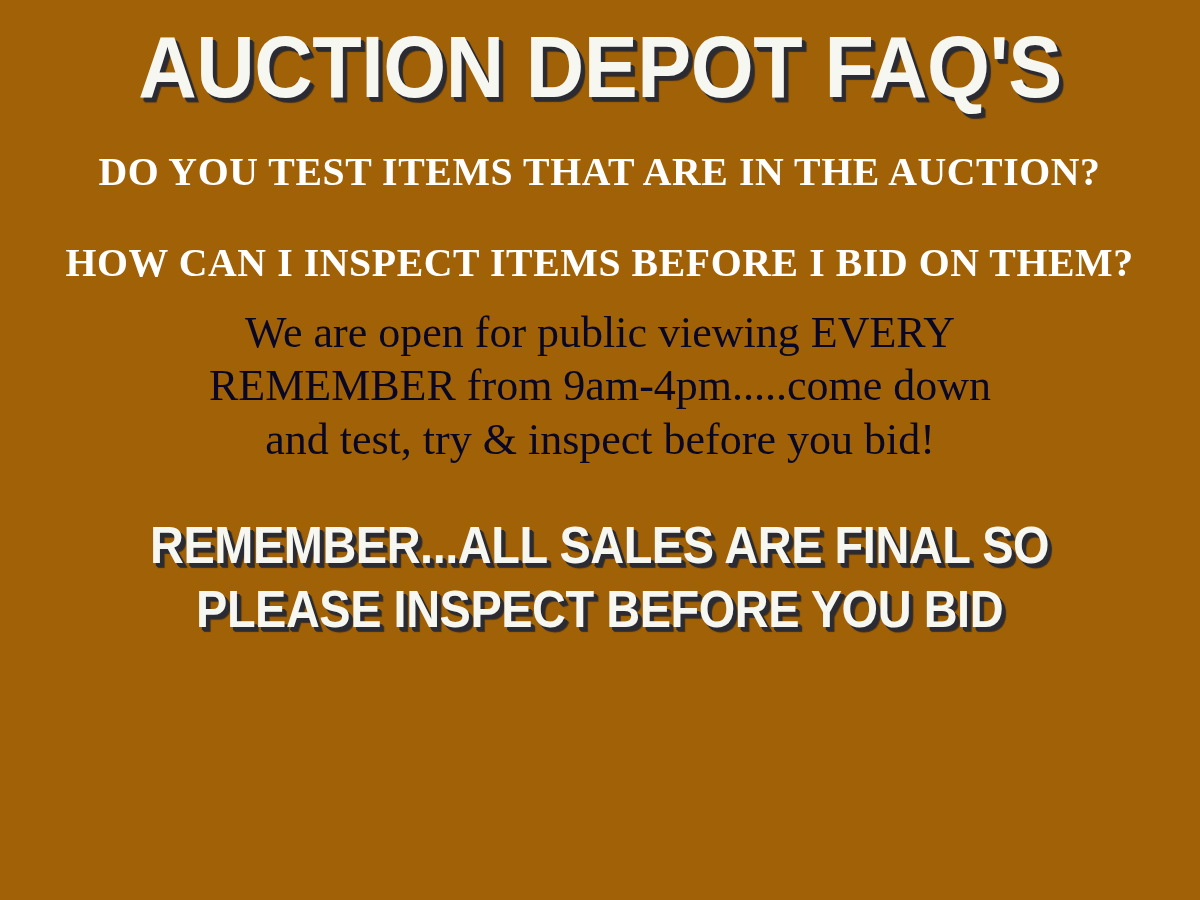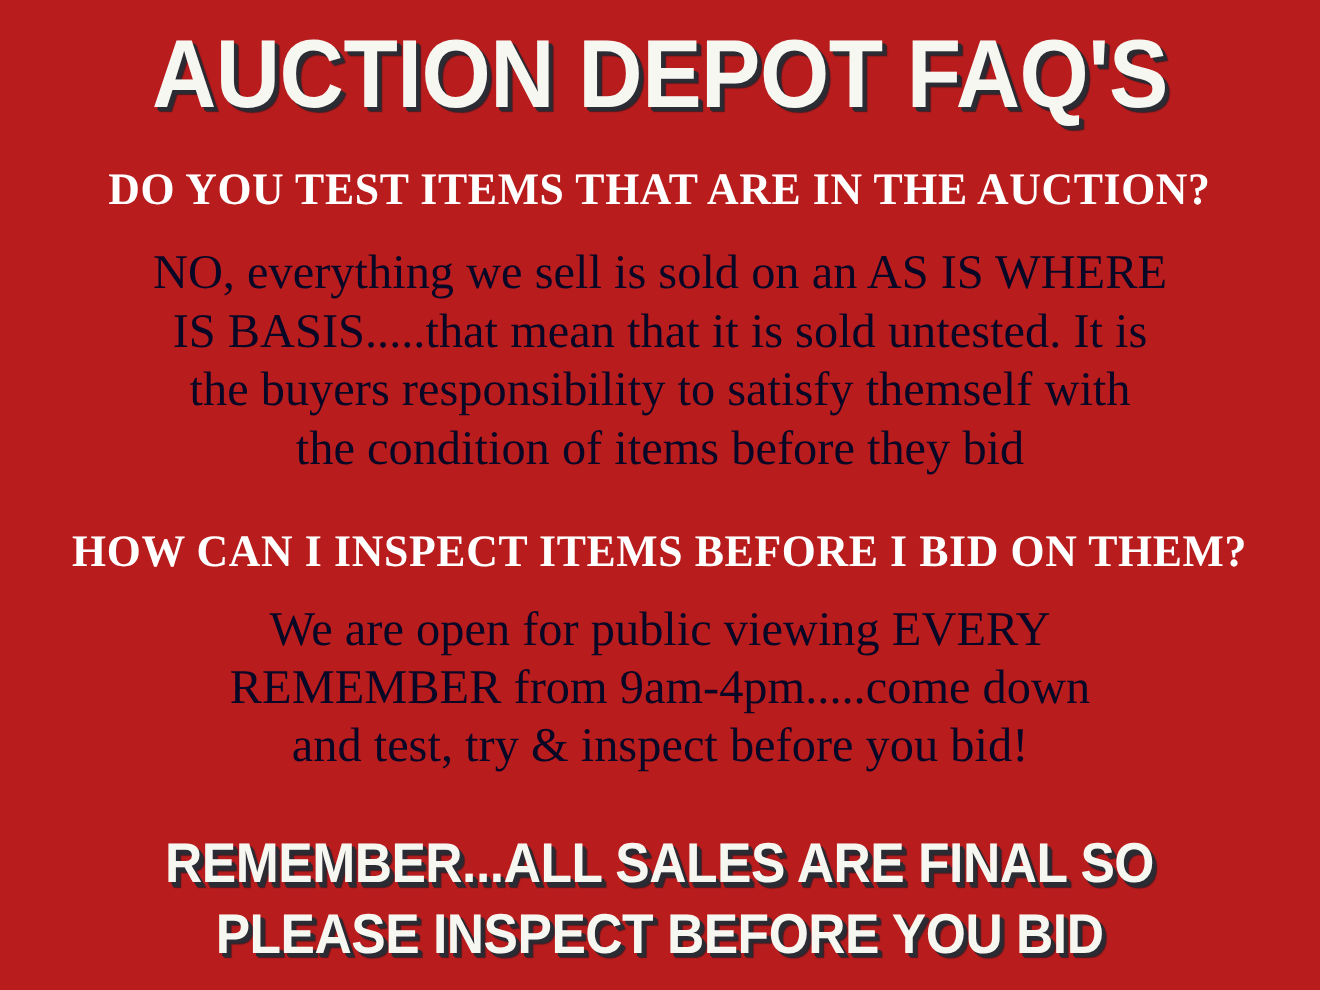--- a/index.html
+++ b/index.html
@@ -14,21 +14,21 @@
   body {
     background: #0e63f2;
     font-family: "Liberation Serif", "DejaVu Serif", serif;
     -webkit-font-smoothing: antialiased;
   }
 
   .poster {
     position: relative;
     width: 1200px;
     height: 900px;
-    background: #b91c1c;
+    background: #a16207;
     display: flex;
     flex-direction: column;
     align-items: center;
   }
 
   
   .display {
     font-family: "Liberation Sans Narrow", "Liberation Sans", "DejaVu Sans", sans-serif;
     font-weight: 700;
     color: #f7f7f2;
@@ -92,26 +92,20 @@
 </style>
 </head>
 <body>
 
 <div class="poster">
 
   <h1 class="display title">AUCTION DEPOT FAQ'S</h1>
 
   <h2 class="question" id="question-1">DO YOU TEST ITEMS THAT ARE IN THE AUCTION?</h2>
 
-  <p class="answer" id="answer-1">
-    <span class="line">NO, everything we sell is sold on an AS IS WHERE</span>
-    <span class="line">IS BASIS.....that mean that it is sold untested. It is</span>
-    <span class="line">the buyers responsibility to satisfy themself with</span>
-    <span class="line">the condition of items before they bid</span>
-  </p>
 
   <h2 class="question" id="question-2">HOW CAN I INSPECT ITEMS BEFORE I BID ON THEM?</h2>
 
   <p class="answer" id="answer-2">
     <span class="line">We are open for public viewing EVERY</span>
     <span class="line">REMEMBER from 9am-4pm.....come down</span>
     <span class="line">and test, try &amp; inspect before you bid!</span>
   </p>
 
   <div class="display footer">

